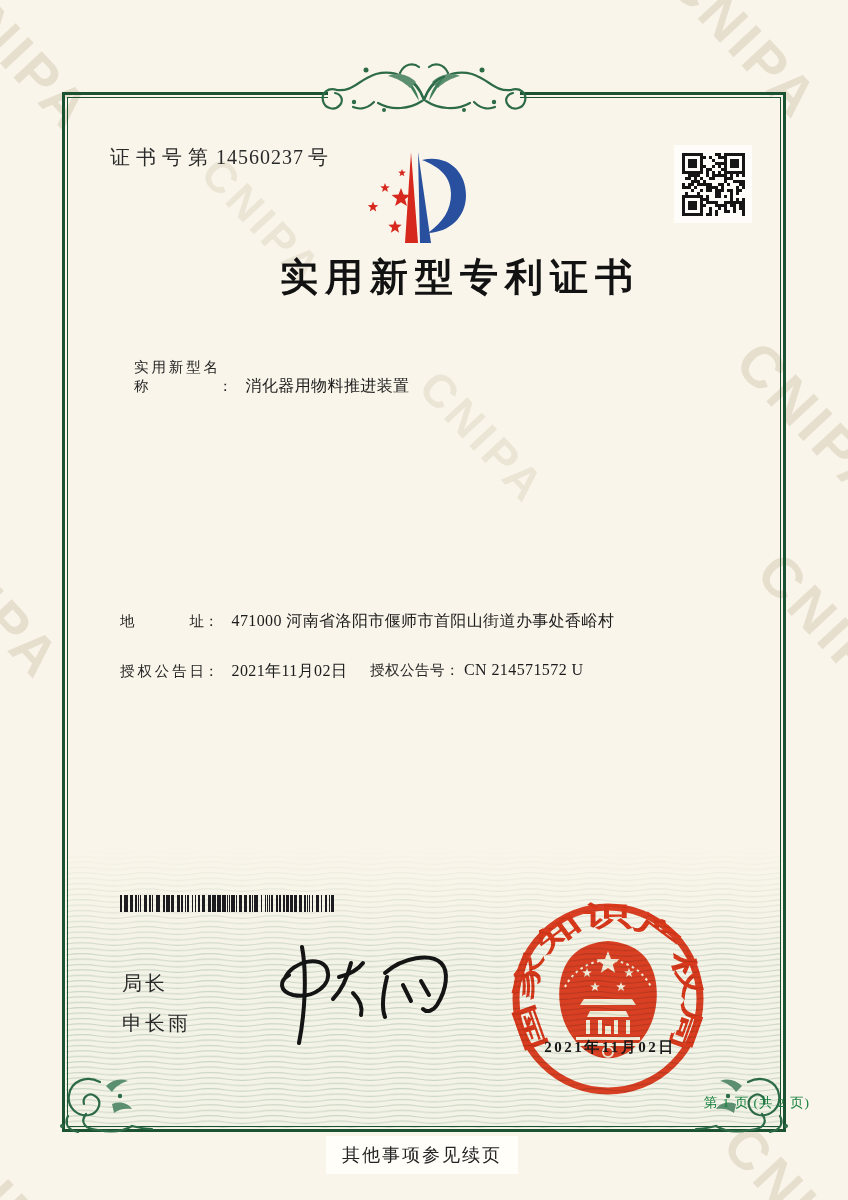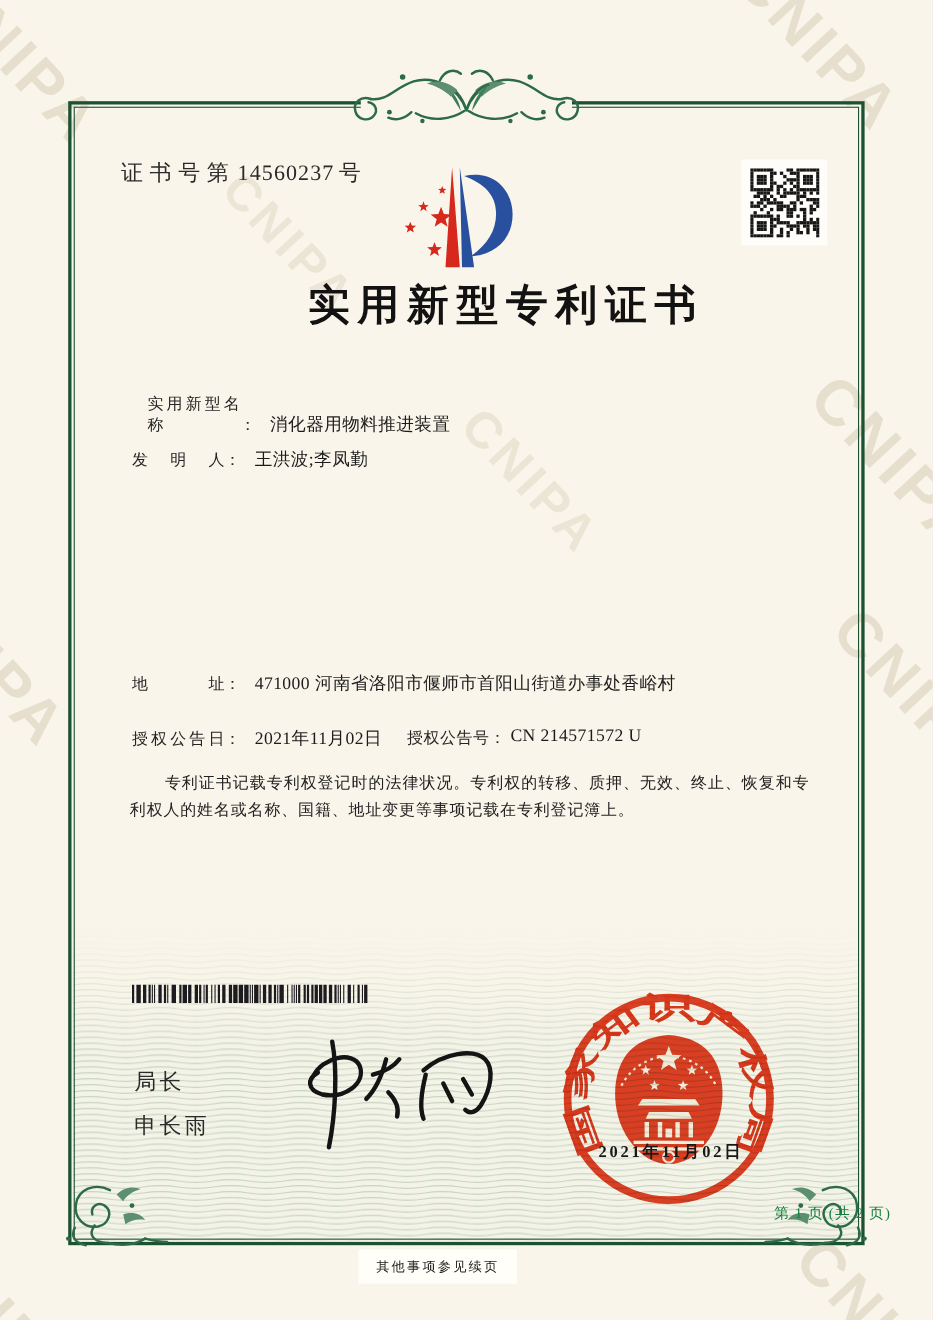--- a/index.html
+++ b/index.html
@@ -71,21 +71,21 @@
   .barcode{position:absolute; left:120px; top:895px; z-index:4;}
   .signoff{position:absolute; left:122px; top:970px; z-index:4; font-size:20px; letter-spacing:3px; color:#2b2b2b;}
   .signoff div{margin-bottom:13px;}
   .signature{position:absolute; left:235px; top:933px; z-index:5;}
   .seal{position:absolute; left:508px; top:899px; z-index:5; mix-blend-mode:multiply;}
   .seal-date{position:absolute; left:518px; top:1038px; width:184px; text-align:center; z-index:6;
     font-size:15px; letter-spacing:2.5px; color:#181818; font-weight:600;}
   .page-info{position:absolute; left:0; top:1094px; width:810px; text-align:right; z-index:4;
     font-size:13.5px; letter-spacing:1px; color:#15803d;}
   .cont-note{position:absolute; left:326px; top:1136px; z-index:4; background:#fffef9;
-    padding:7px 16px; font-size:12px; letter-spacing:2px; color:#222;}
+    padding:7px 16px; font-size:18px; letter-spacing:2px; color:#222;}
 </style>
 </head>
 <body>
 
 <div class="page">
 
   <span class="wm wm1">CNIPA</span>
   <span class="wm wm2">CNIPA</span>
   <span class="wm wm3">CNIPA</span>
   <span class="wm wm4">CNIPA</span>
@@ -407,34 +407,30 @@
         <rect x="33" y="60" width="3" height="3" fill="#161616"></rect>
         <rect x="60" y="60" width="3" height="3" fill="#161616"></rect>
       </svg>
   </div>
 
   <div class="cert-title">实用新型专利证书</div>
 
   <div class="frow r0">
     <span class="flabel">实用新型名称</span><span class="fcolon">：</span><span class="fvalue">消化器用物料推进装置</span>
   </div>
-  <div class="frow r1">
-    <span class="flabel">发明人</span><span class="fcolon">：</span><span class="fvalue">王洪波;李凤勤</span>
-  </div>
   <div class="frow r5">
     <span class="flabel">地址</span><span class="fcolon">：</span><span class="fvalue">471000 河南省洛阳市偃师市首阳山街道办事处香峪村</span>
   </div>
   <div class="frow r6">
     <span class="flabel">授权公告日</span><span class="fcolon">：</span><span class="fvalue">2021年11月02日</span>
     <span class="flabel2"><span>授权公告号</span><span>：</span></span>
     <span class="fvalue2">CN 214571572 U</span>
   </div>
 
   <div class="body-text">
-    <p>专利证书记载专利权登记时的法律状况。专利权的转移、质押、无效、终止、恢复和专利权人的姓名或名称、国籍、地址变更等事项记载在专利登记簿上。</p>
   </div>
 
   <svg class="barcode" id="barcode" width="218" height="17">
       <rect x="0" y="0" width="2" height="17" fill="#1c1c20"></rect>
       <rect x="4" y="0" width="4" height="17" fill="#1c1c20"></rect>
       <rect x="10" y="0" width="3" height="17" fill="#1c1c20"></rect>
       <rect x="15" y="0" width="2" height="17" fill="#1c1c20"></rect>
       <rect x="18" y="0" width="1" height="17" fill="#1c1c20"></rect>
       <rect x="20" y="0" width="1" height="17" fill="#1c1c20"></rect>
       <rect x="24" y="0" width="3" height="17" fill="#1c1c20"></rect>

